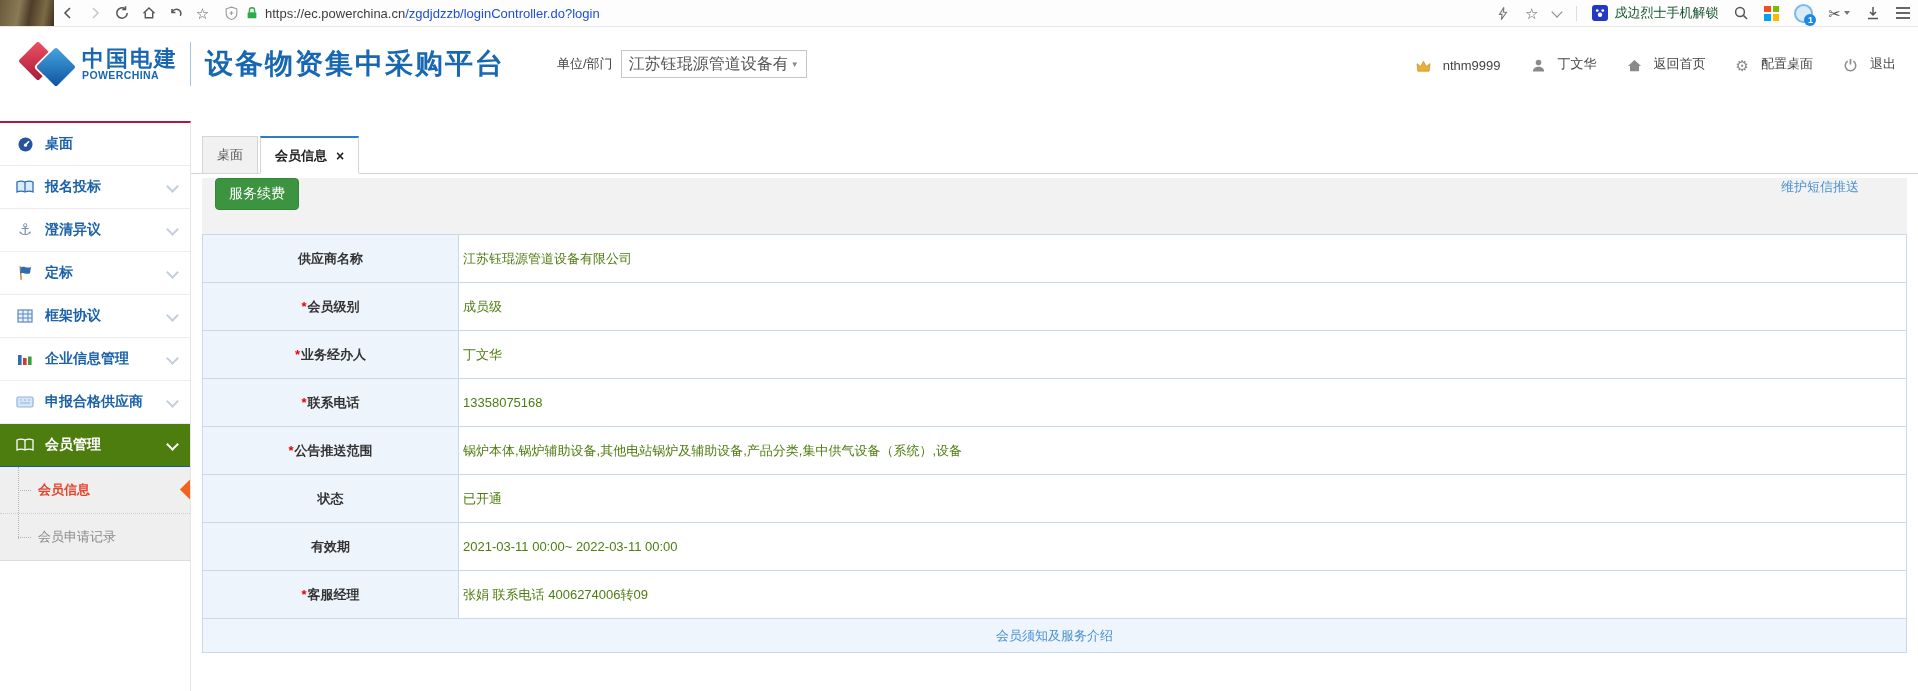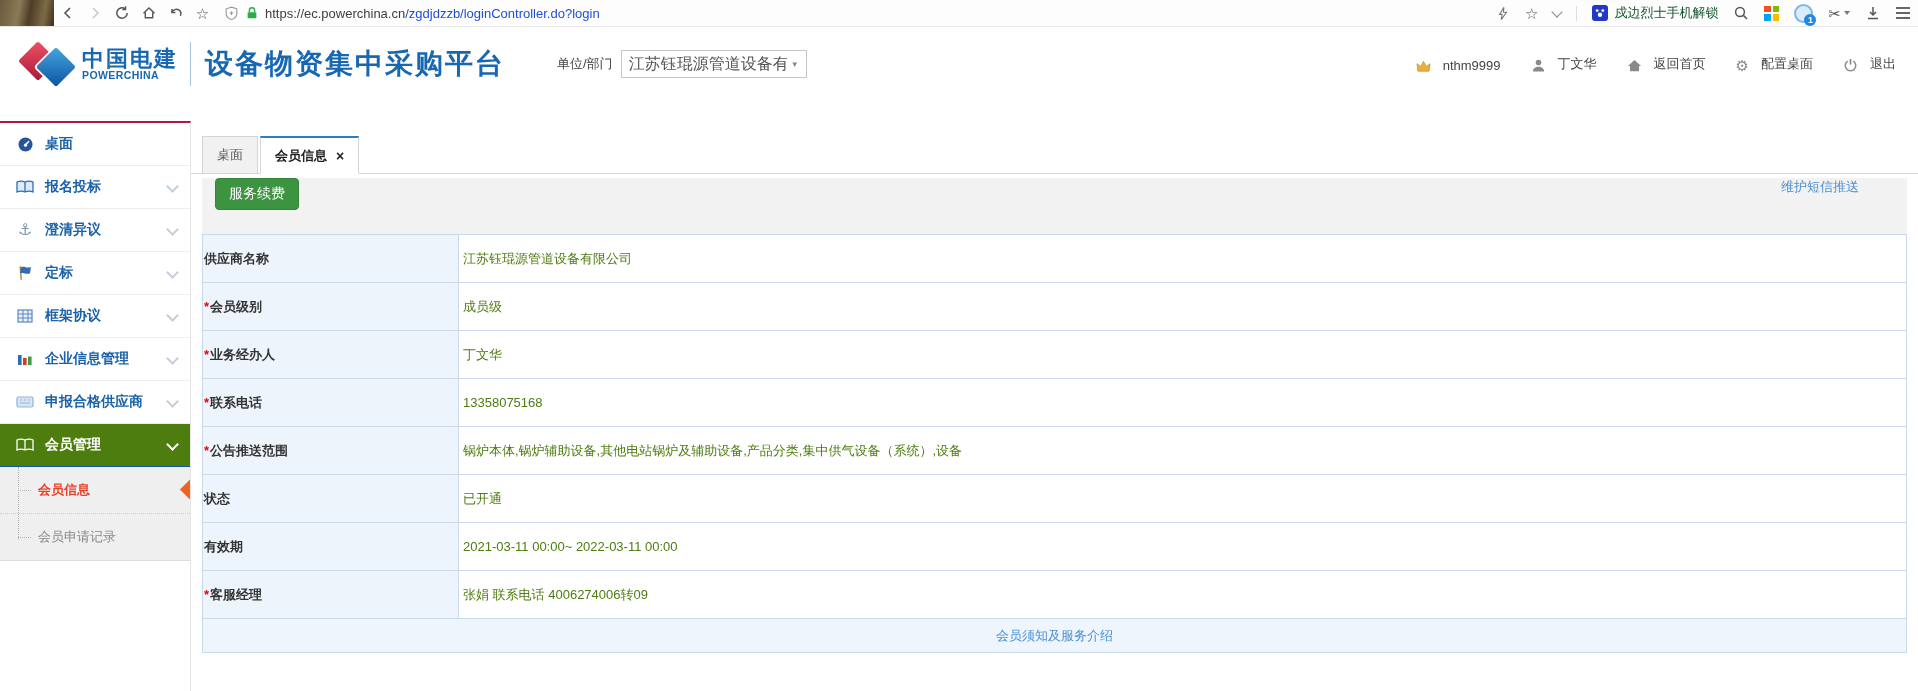--- a/index.html
+++ b/index.html
@@ -85,21 +85,21 @@
               color:#222;font-weight:bold;margin-left:2px;gap:9px}
   .tab .x{color:#222;font-weight:bold;font-size:14px;line-height:1;cursor:pointer}
   .content{padding:4px 11px 0}
   .toolbar{height:56px;background:#f2f2f2;display:flex;}
   .btn-green{margin-left:13px;width:84px;height:32px;background:#3d9440;border:1px solid #358538;
              border-radius:4px;color:#fff;font-size:14px;cursor:pointer;
              font-family:"Liberation Sans","DejaVu Sans",sans-serif}
   .sms{margin-left:auto;margin-right:48px;color:#4a90d2;font-size:13px;cursor:pointer}
   table.form{border-collapse:collapse;width:100%;table-layout:fixed}
   table.form td{border:1px solid #c9d9ea;font-size:13px}
-  td.l{width:253px;background:#eef4fb;text-align:left;font-weight:bold;color:#333;height:45px}
+  td.l{width:253px;background:#eef4fb;text-align:center;font-weight:bold;color:#333;height:45px}
   td.v{padding-left:4px;color:#4d7c0f}
   .req{color:#e60000;margin-right:1px}
   tr.foot td{height:31px;background:#eef5fc;text-align:center}
   .foot-link{color:#4a90d2;font-size:13px;cursor:pointer}
 </style>
 </head>
 <body>
 
 <div class="browser">
   <div class="thumb"></div>

